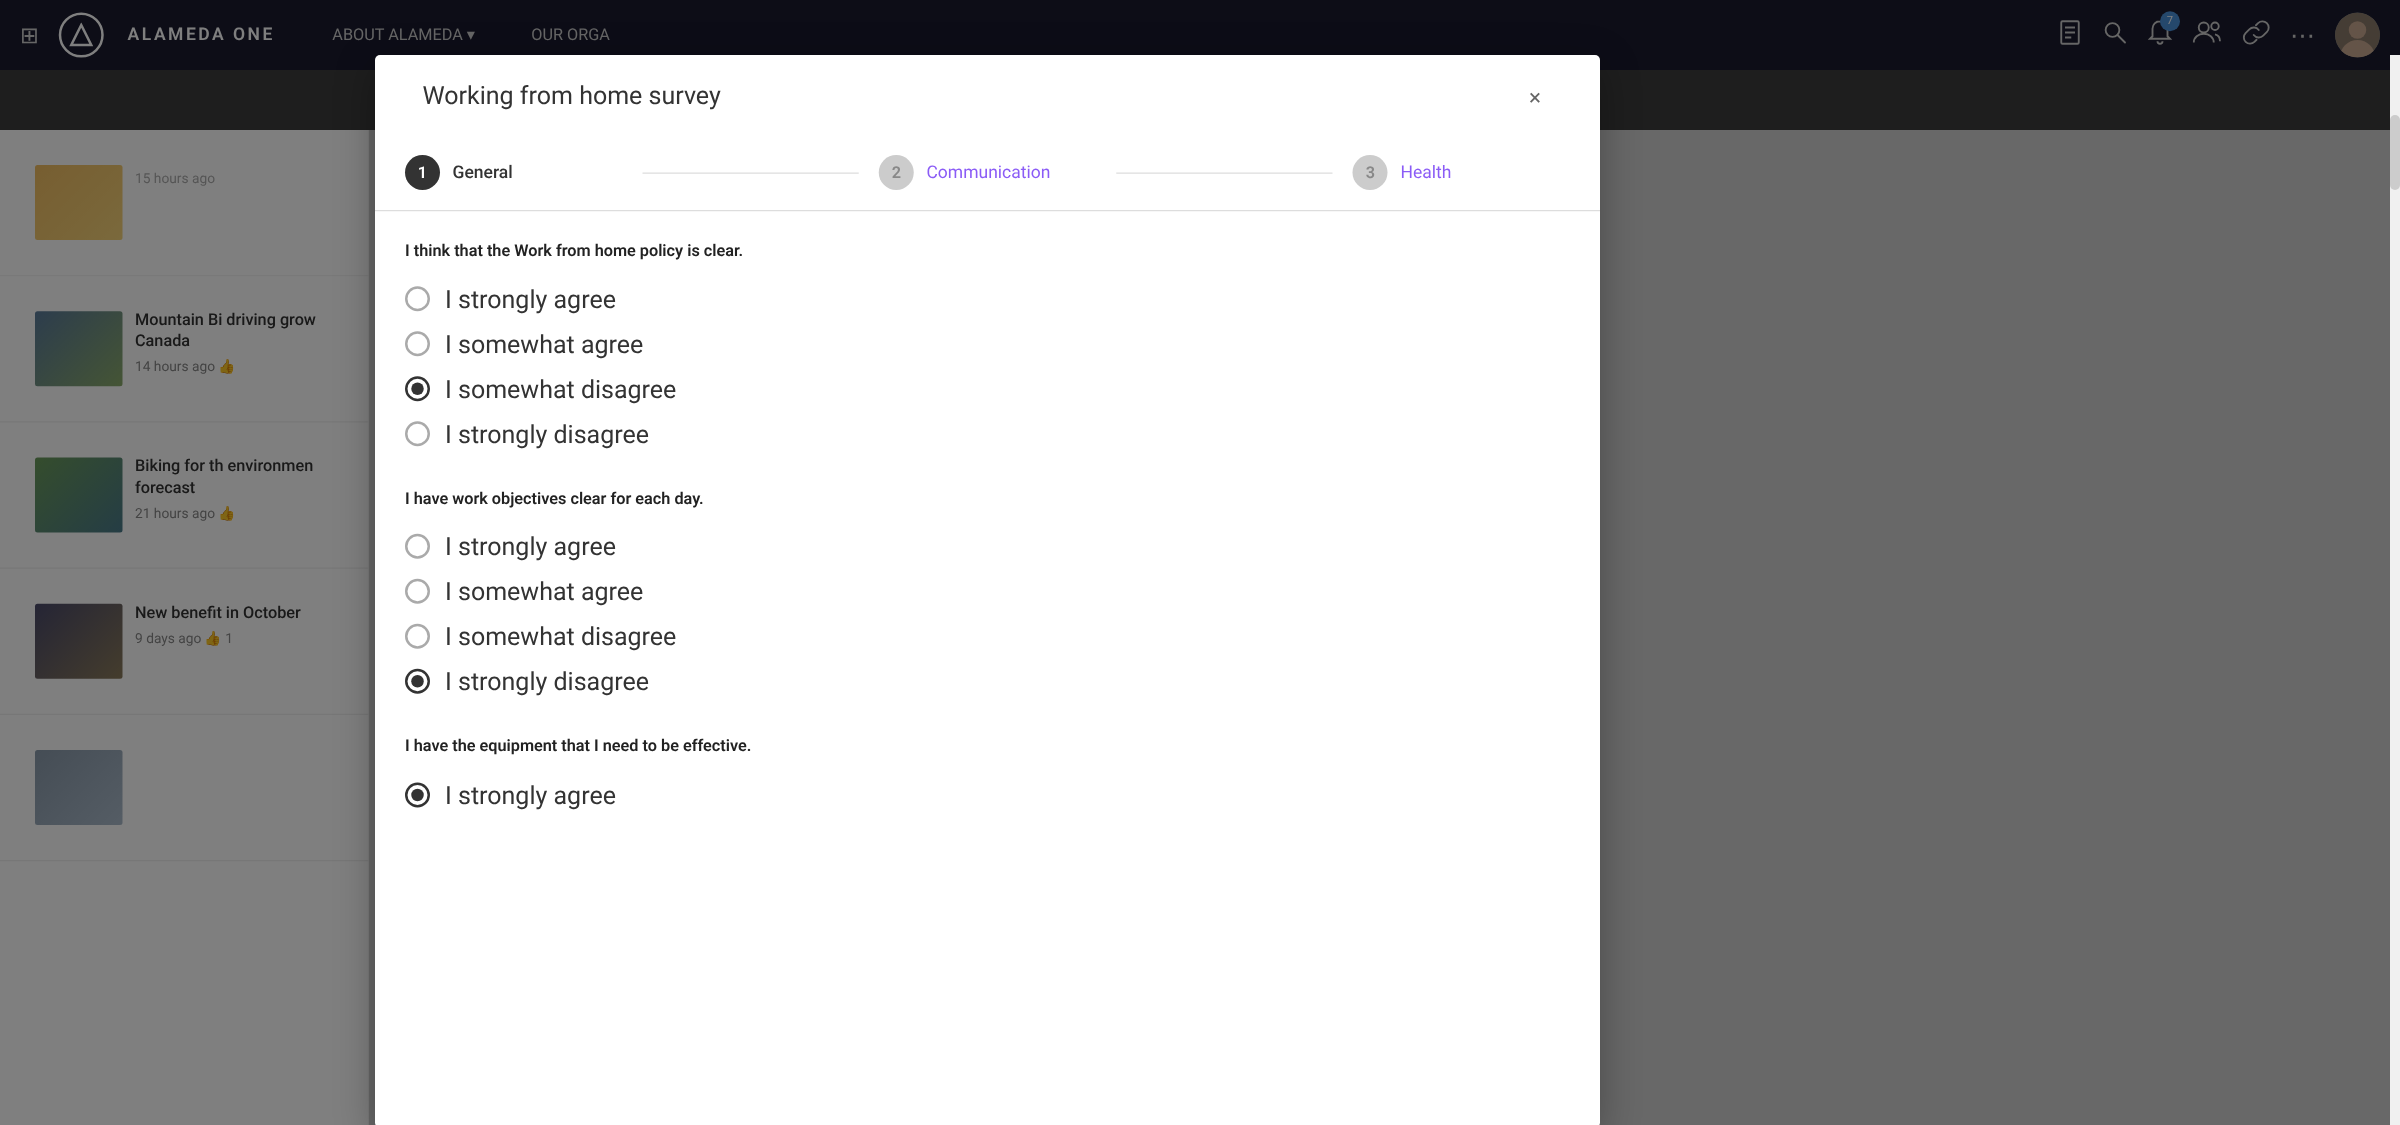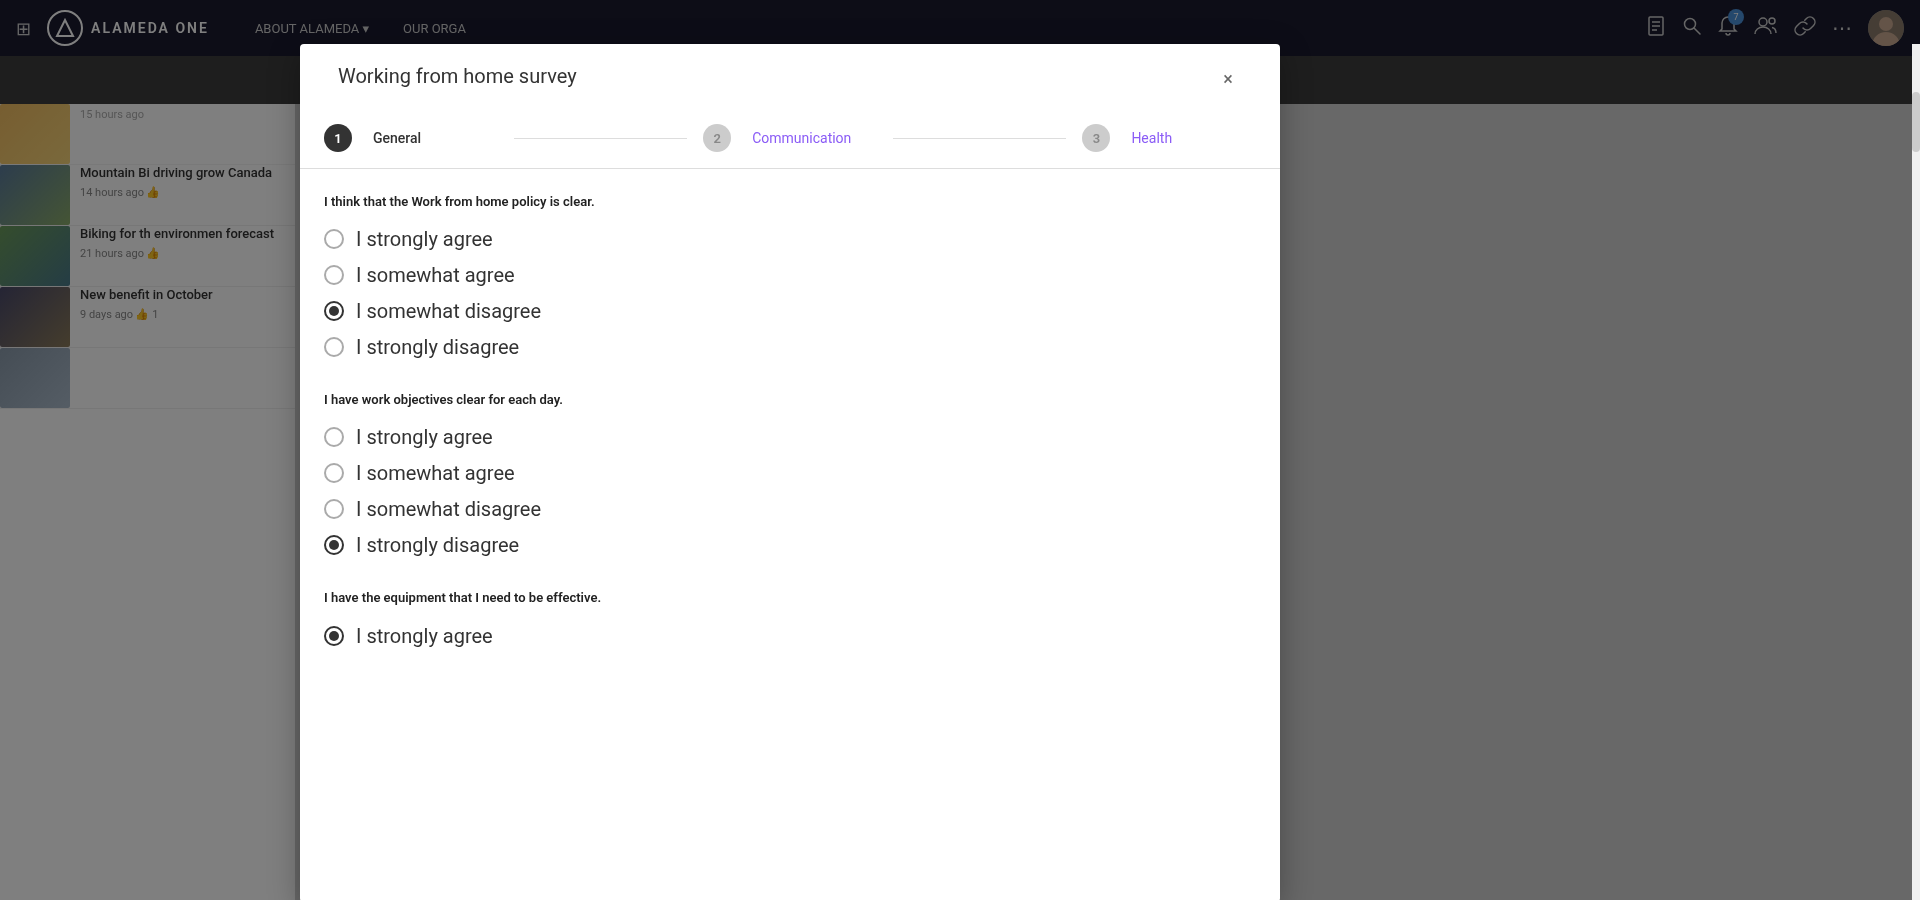--- a/index.html
+++ b/index.html
@@ -19,21 +19,21 @@
       height: 56px;
       background: #1a1a2e;
       display: flex;
       align-items: center;
       padding: 0 16px;
       z-index: 10;
     }
     .topbar-logo {
       display: flex;
       align-items: center;
-      gap: 8px;
+      gap: 19px;
       margin-right: 32px;
     }
     .topbar-logo .logo-icon {
       width: 36px; height: 36px;
       border: 2px solid #fff;
       border-radius: 50%;
       display: flex; align-items: center; justify-content: center;
       color: #fff; font-size: 14px; font-weight: bold;
     }
     .topbar-logo .logo-text {
@@ -44,21 +44,21 @@
       text-transform: uppercase;
     }
     .topbar-grid-icon {
       color: #ccc;
       font-size: 18px;
       margin-right: 16px;
     }
     .topbar-nav {
       display: flex;
       align-items: center;
-      gap: 6px;
+      gap: 17px;
     }
     .topbar-nav-item {
       color: #ccc;
       font-size: 13px;
       padding: 8px 14px;
       cursor: pointer;
       display: flex;
       align-items: center;
       gap: 4px;
     }
@@ -103,21 +103,21 @@
 
     
     .news-panel {
       width: 295px;
       background: #fff;
       height: 100%;
       overflow: hidden;
     }
     .news-item {
       display: flex;
-      padding: 0;
+      padding: 28px;
       border-bottom: 1px solid #eee;
       gap: 10px;
     }
     .news-thumb {
       width: 70px; height: 60px;
       background: #888;
       flex-shrink: 0;
       border-radius: 2px;
       overflow: hidden;
     }
@@ -195,21 +195,21 @@
     }
     .step.active .step-number {
       background: #333;
       color: #fff;
     }
     .step.inactive .step-number {
       background: #ccc;
       color: #888;
     }
     .step-label {
-      margin-left: 21px;
+      margin-left: 10px;
       font-size: 14px;
     }
     .step.active .step-label { color: #333; font-weight: 500; }
     .step.inactive .step-label { color: #8b5cf6; }
     .step-line {
       flex: 1;
       height: 1px;
       background: #ddd;
       margin: 0 16px;
     }

